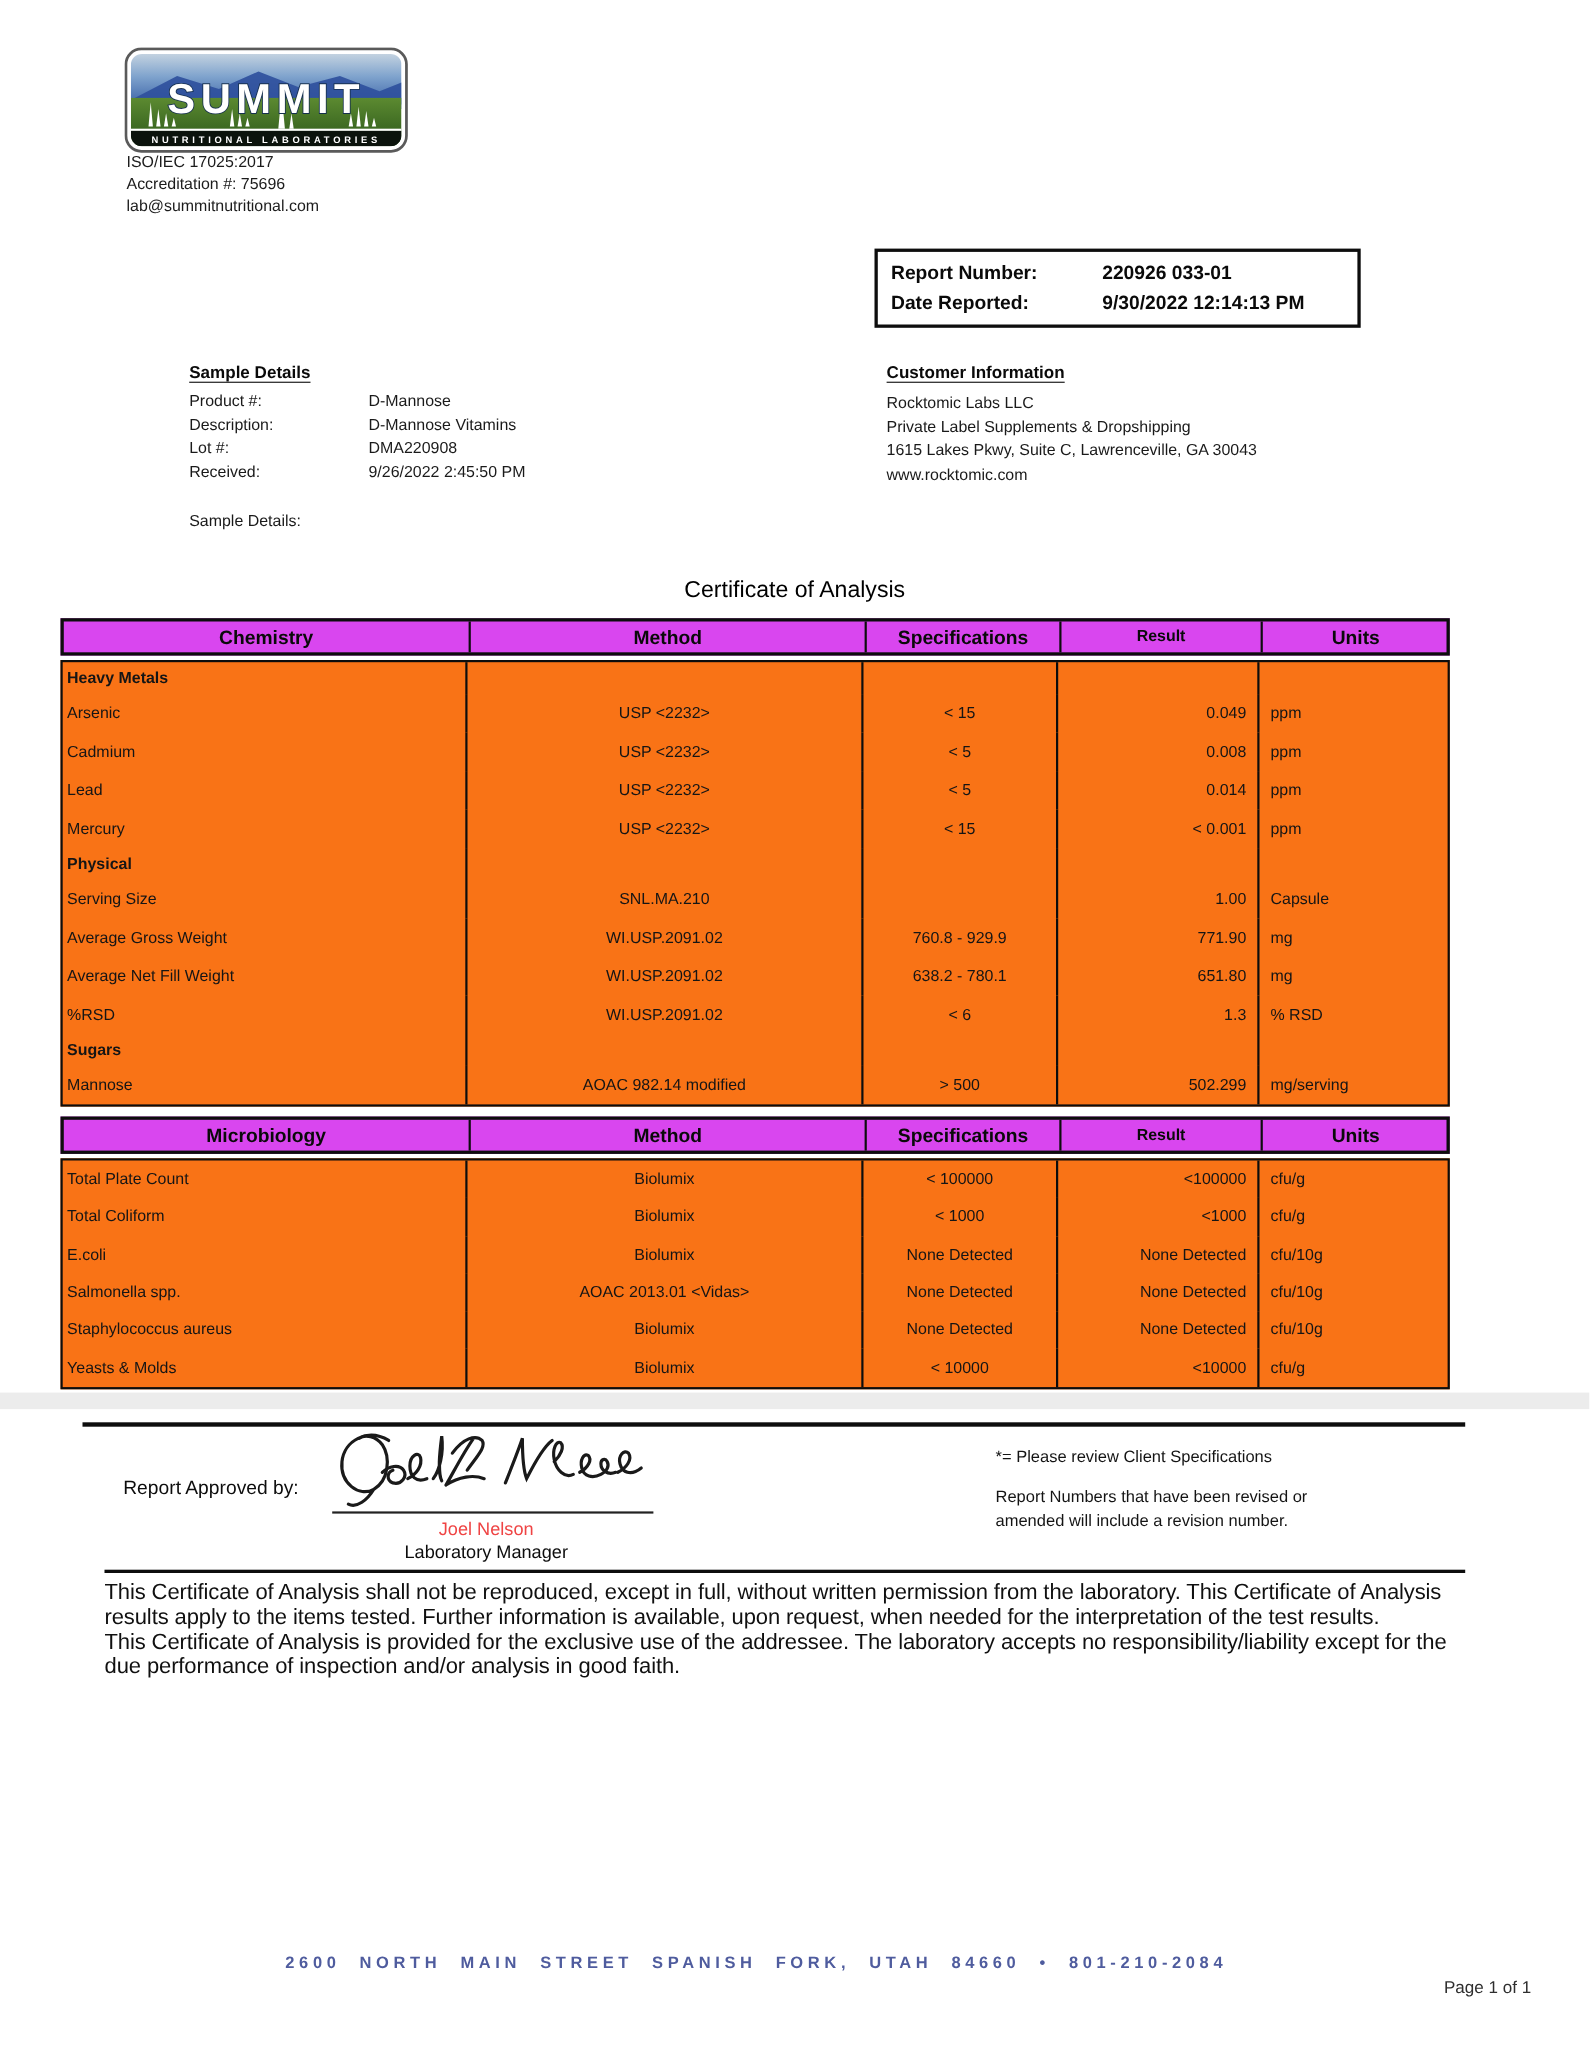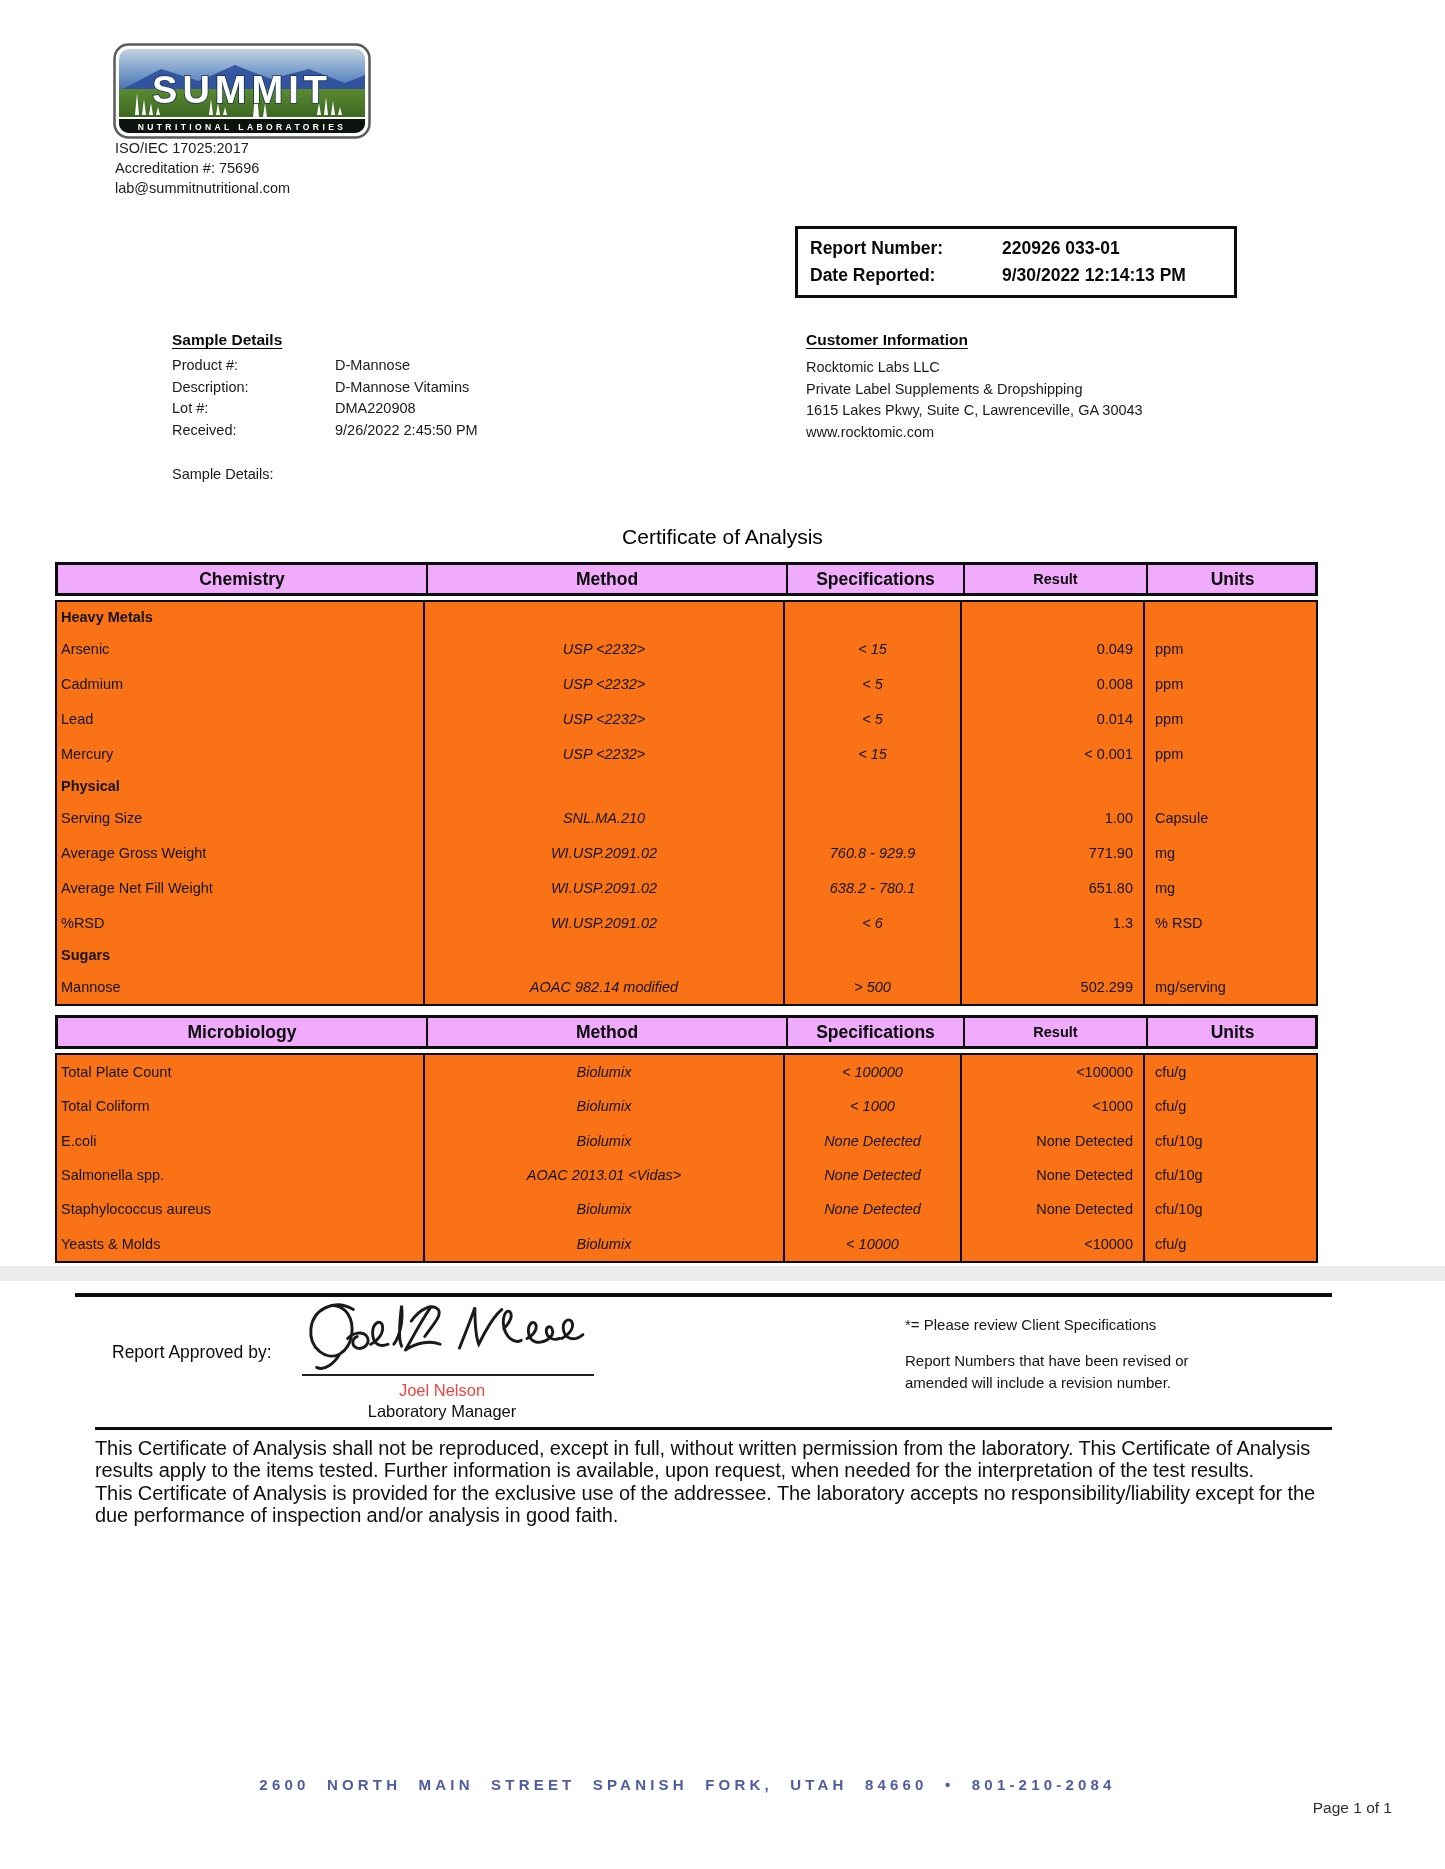--- a/index.html
+++ b/index.html
@@ -32,21 +32,21 @@
   .customer-heading { left:806px; top:331px; }
   .customer-lines { left:806px; top:357px; font-size:14.5px; line-height:21.5px; color:#1a1a1a; }
 
   
   .coa-title { left:0; top:525px; width:1445px; text-align:center; font-size:21px; color:#000; }
 
   
   .coa-grid { display:grid; grid-template-columns:370px 360px 177px 183px 169px; }
   .coa-header {
     left:55px; width:1263px; height:34px;
-    border:3px solid #0d0d0d; background:#f0abfc;
+    border:3px solid #0d0d0d; background:#d946ef;
   }
   .coa-header .hcell {
     display:flex; align-items:center; justify-content:center;
     font-weight:bold; font-size:17.5px; color:#0a0a0a;
     border-right:2.5px solid #0d0d0d;
   }
   .coa-header .hcell:last-child { border-right:none; }
   .coa-header .hcell.hdr-small { font-size:14.5px; }
   .coa-body {
     left:55px; width:1263px;
@@ -54,21 +54,21 @@
   }
   .coa-body .row { display:grid; grid-template-columns:368px 360px 177px 183px 169px; }
   .coa-body .cell {
     display:flex; align-items:center;
     font-size:14.5px; color:#151515;
     border-right:2px solid #0d0d0d;
     overflow:hidden; white-space:nowrap;
   }
   .coa-body .cell:last-child { border-right:none; }
   .coa-body .cell-analyte { padding-left:4px; justify-content:flex-start; }
-  .coa-body .cell-method, .coa-body .cell-spec { justify-content:center;font-style:italic; }
+  .coa-body .cell-method, .coa-body .cell-spec { justify-content:center; }
   .coa-body .cell-result { justify-content:flex-end; padding-right:10px; }
   .coa-body .cell-units { padding-left:10px; justify-content:flex-start; }
   .coa-body .row-section .cell-analyte { font-weight:bold; }
   .row-h35 { height:35px; } .row-h29 { height:29px; } .row-h343 { height:34.3px; }
 
   
   .gray-band { left:0; top:1266px; width:1445px; height:15px; background:#ececec; }
   .rule1 { left:75px; top:1293px; width:1257px; height:4px; background:#0d0d0d; }
   .rule2 { left:95px; top:1427px; width:1237px; height:3px; background:#0d0d0d; }
 

